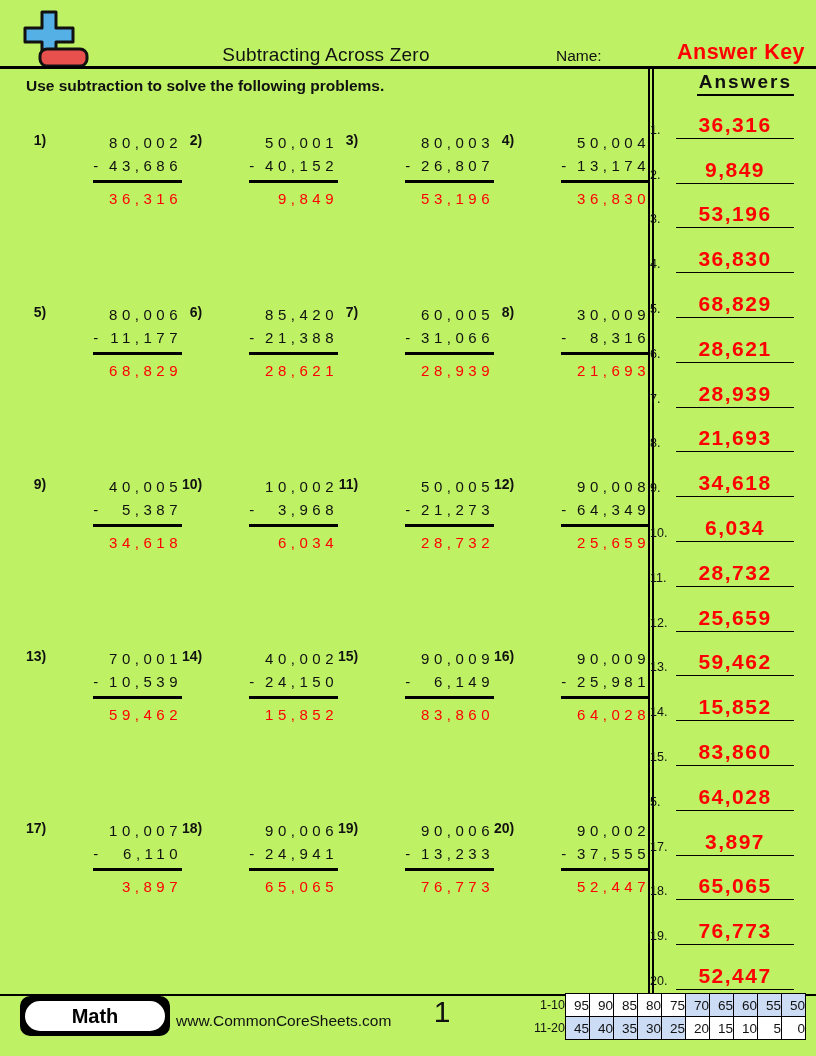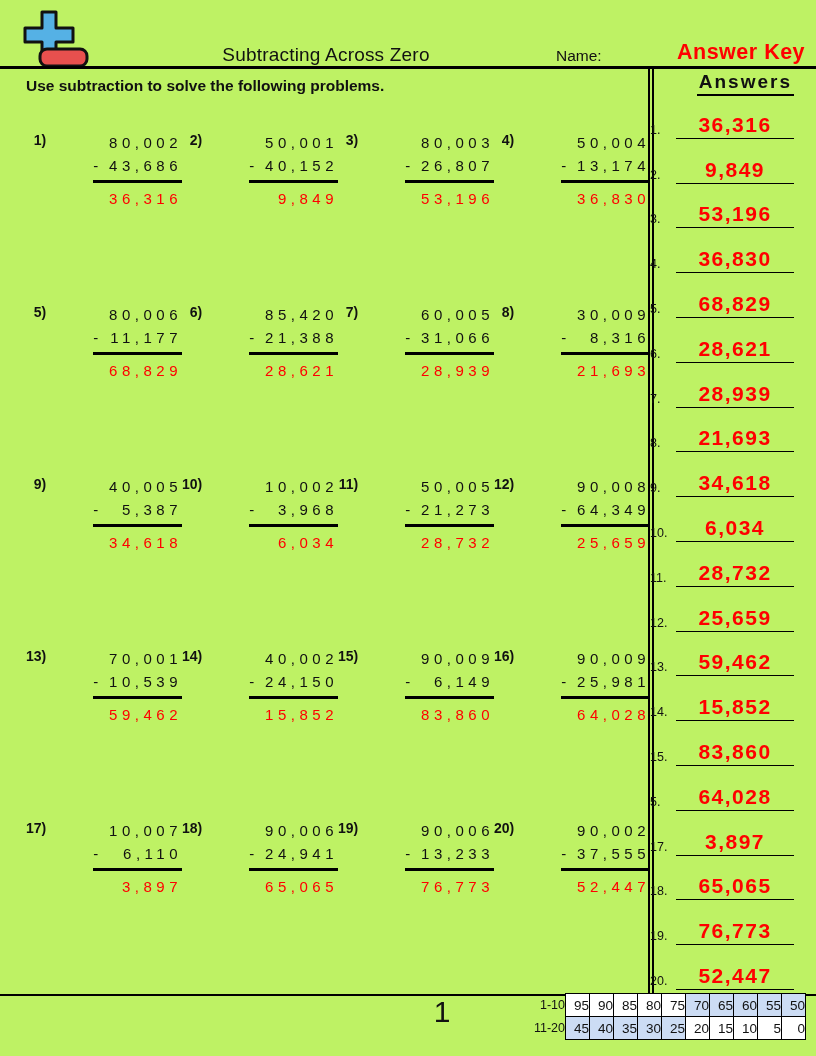--- a/index.html
+++ b/index.html
@@ -422,20 +422,24 @@
         <span class="a-num">19.</span>
         <span class="a-val">76,773</span>
       </div>
       <div class="a-row">
         <span class="a-num">20.</span>
         <span class="a-val">52,447</span>
       </div>
     </div>
 
   <div class="footer-rule"></div>
+  <div class="badge">
+    <div class="badge-inner">Math</div>
+  </div>
+  <div class="website">www.CommonCoreSheets.com</div>
   <div class="page-number">1</div>
   <table class="grading">
     <tbody>
         <tr>
           <td class="g-label">1-10</td>
           <td class="g-cell">95</td>
           <td class="g-cell">90</td>
           <td class="g-cell">85</td>
           <td class="g-cell">80</td>
           <td class="g-cell">75</td>

